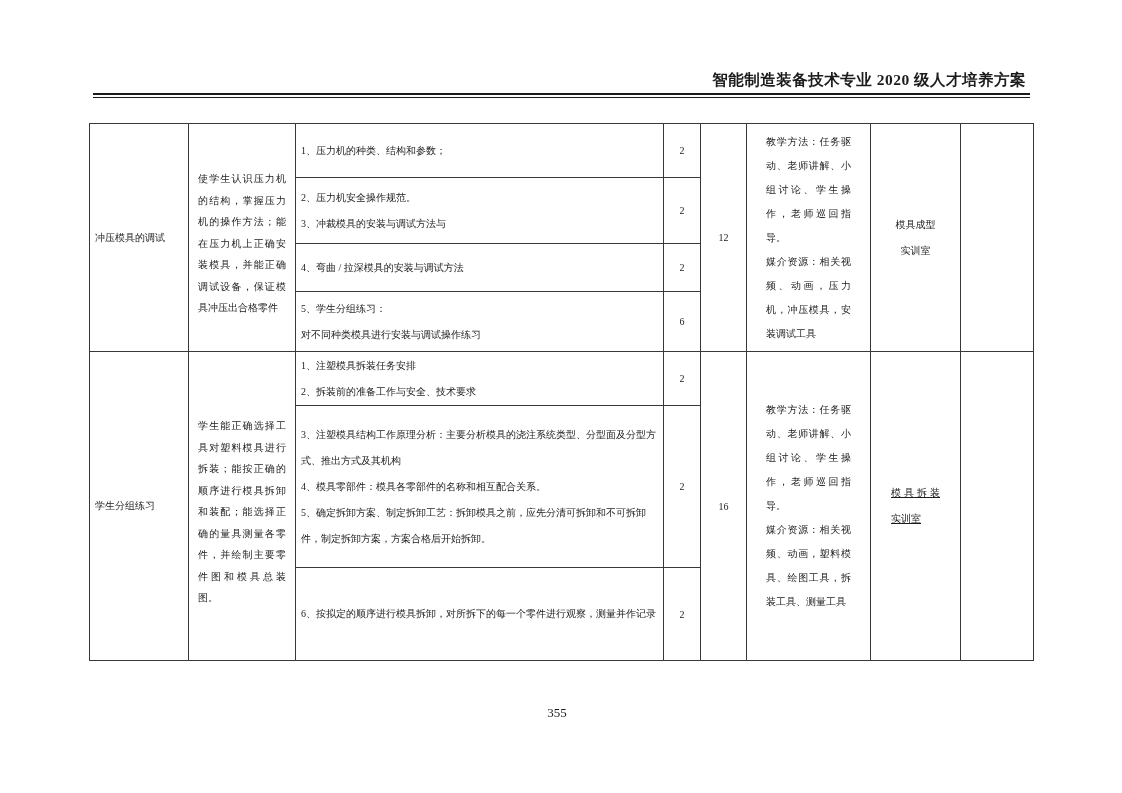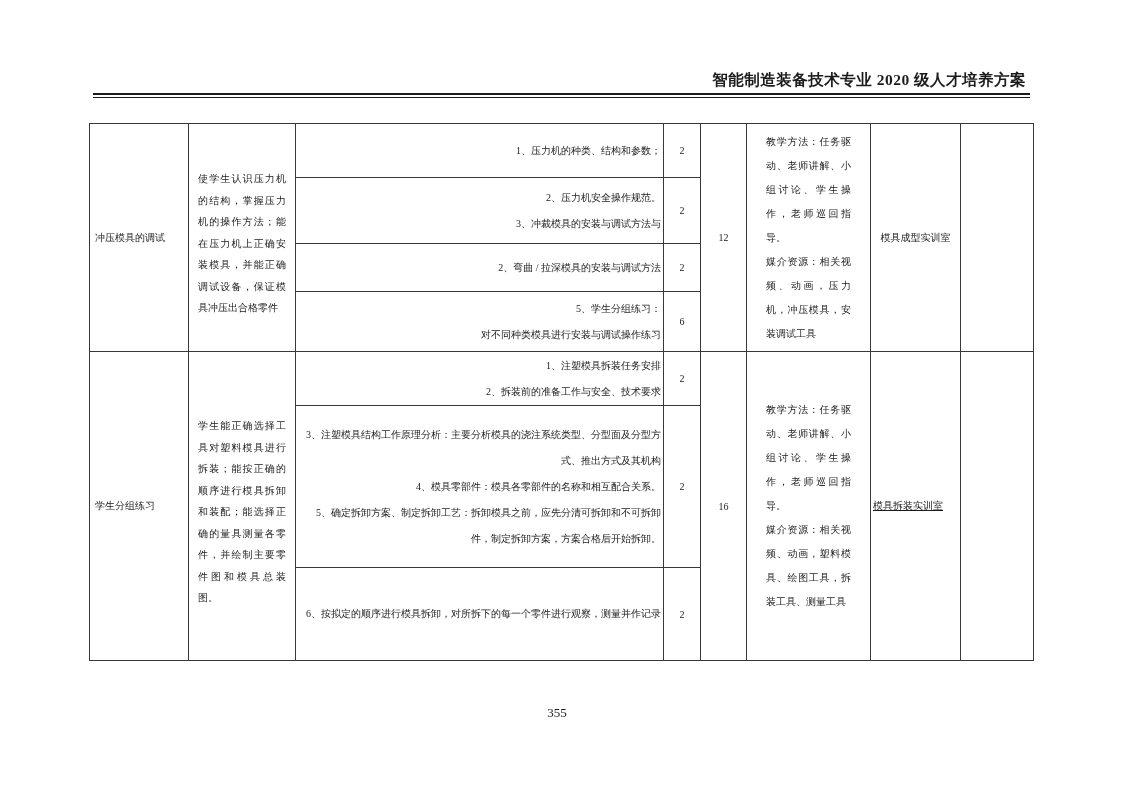--- a/index.html
+++ b/index.html
@@ -70,35 +70,35 @@
   td.objective {
     vertical-align: top;
     text-align: justify;
     line-height: 21.5px;
     padding: 12px 9px 0 9px;
   }
   td.content {
     line-height: 26px;
     padding: 0 2px 0 5px;
     white-space: pre-line;
-    text-align: right;
+    text-align: left;
   }
   td.hours, td.total {
     text-align: center;
     padding: 0;
   }
   td.methods {
     line-height: 24px;
     padding: 0 19px;
     text-align: justify;
     white-space: pre-line;
   }
   td.location {
     line-height: 26px;
-    padding: 0 2px;
+    padding: 0 20px;
   }
   td.loc-center { text-align: center; }
   td.loc-left   { text-align: justify; text-decoration: underline; }
   td.empty { background: #ffffff; }
 
   .page-number {
     position: absolute;
     top: 705px;
     left: 0;
     width: 1114px;
@@ -137,21 +137,21 @@
 媒介资源：相关视频、动画，压力机，冲压模具，安装调试工具</td>
         <td class="location loc-center" rowspan="4">模具成型实训室</td>
         <td class="empty" rowspan="4"></td>
       </tr>
       <tr class="h66">
         <td class="content">2、压力机安全操作规范。
 3、冲裁模具的安装与调试方法与</td>
         <td class="hours">2</td>
       </tr>
       <tr class="h48">
-        <td class="content">2、弯曲 / 拉深模具的安装与调试方法</td>
+        <td class="content">4、弯曲 / 拉深模具的安装与调试方法</td>
         <td class="hours">2</td>
       </tr>
       <tr class="h60">
         <td class="content">5、学生分组练习：
 对不同种类模具进行安装与调试操作练习</td>
         <td class="hours">6</td>
       </tr>
 
       <tr class="h54">
         <td class="task" rowspan="3">学生分组练习</td>

